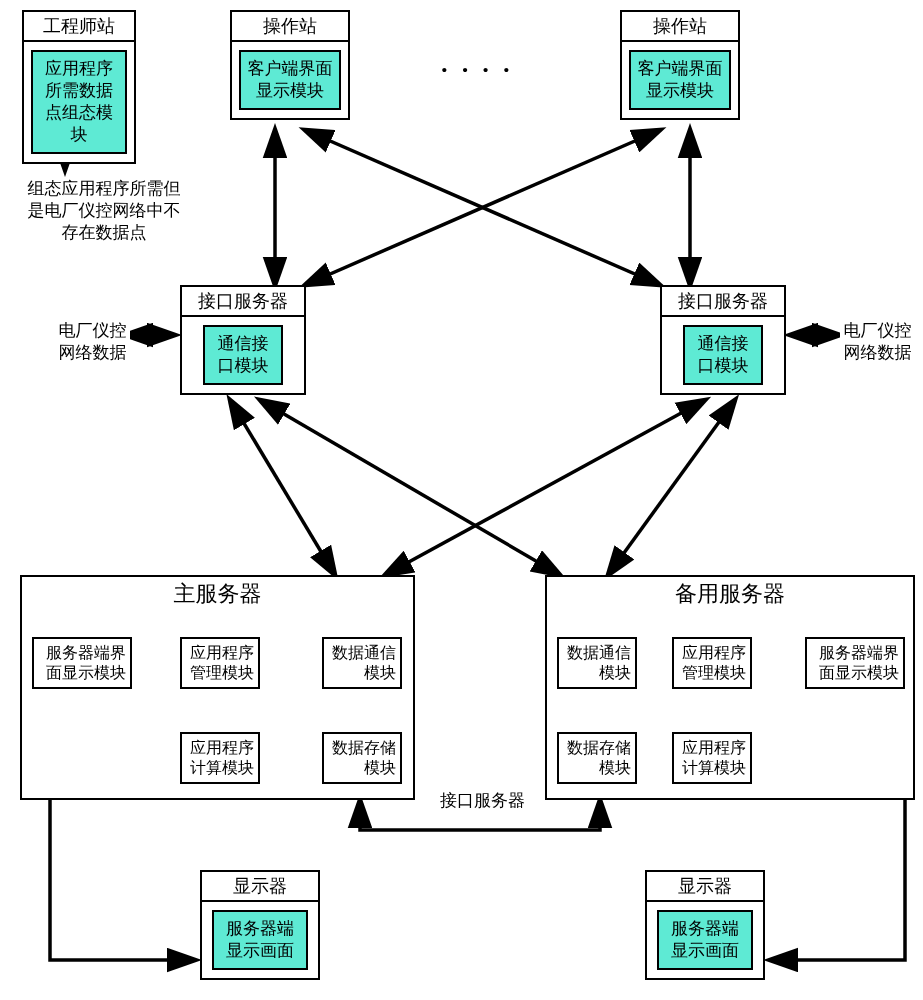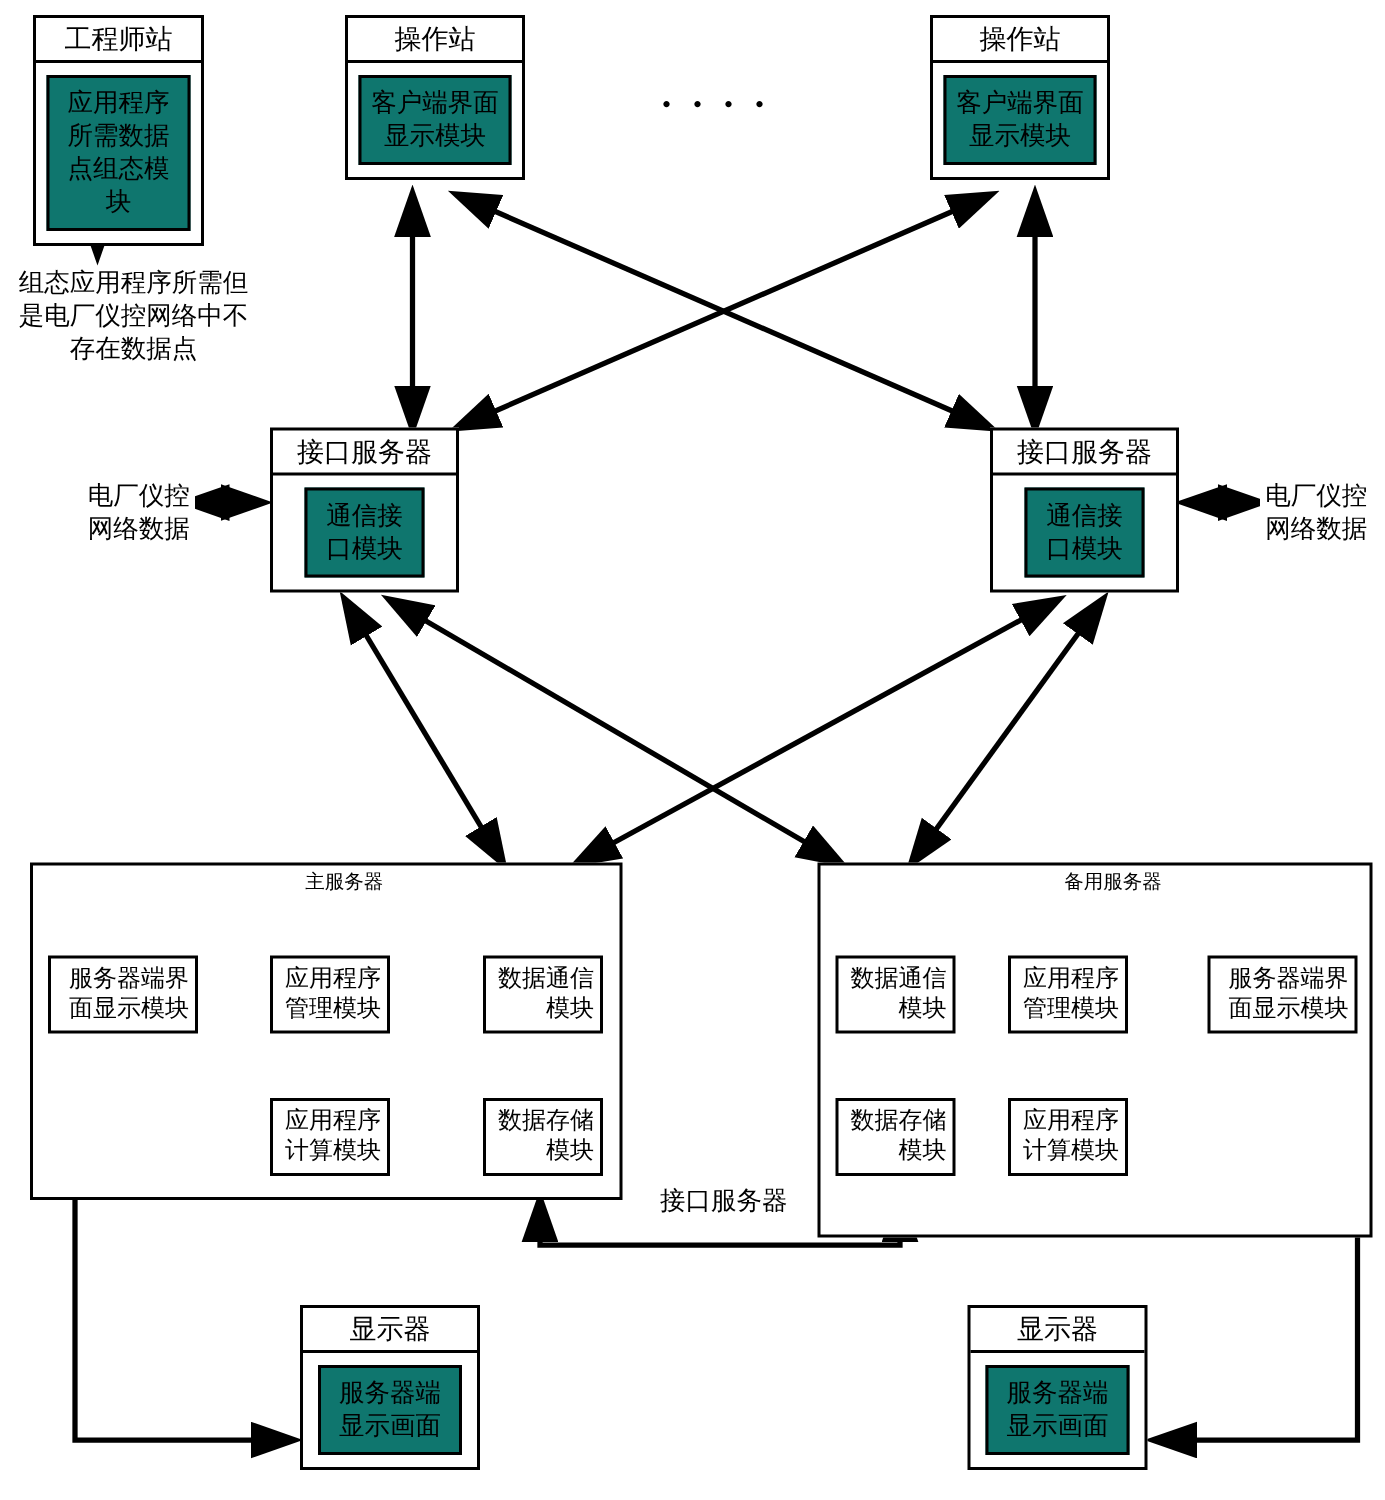--- a/index.html
+++ b/index.html
@@ -27,21 +27,21 @@
     padding: 2px 0;
     border-bottom: 2px solid #000;
     width: 100%;
   }
   .inner {
     border: 2px solid #000;
     margin: 8px;
     padding: 6px;
     font-size: 17px;
     line-height: 1.3;
-    background: #0f766e;
+    background: #5eead4;
   }
   .inner-small {
     border: 2px solid #000;
     padding: 4px;
     font-size: 16px;
     line-height: 1.25;
     background: #fff;
     text-align: right;
     position: absolute;
   }
@@ -62,25 +62,24 @@
   }
   .server-box {
     position: absolute;
     border: 2px solid #000;
     background: #fff;
   }
   .server-title {
     position: absolute;
     top: -2px;
     border-top: 0;
-    font-size: 13px;
+    font-size: 22px;
     padding: 4px 0;
     text-align: center;
     width: 100%;
-    margin-left: 12px;
   }
   .dots {
     position: absolute;
     font-size: 26px;
     letter-spacing: 12px;
     font-weight: bold;
   }
 </style>
 </head>
 <body>
@@ -137,21 +136,21 @@
 
   <polyline points="50,718 50,960 195,960" fill="none" stroke="#000" stroke-width="3.5" marker-end="url(#arrow)"></polyline>
 
   <polyline points="905,718 905,960 770,960" fill="none" stroke="#000" stroke-width="3.5" marker-end="url(#arrow)"></polyline>
 </svg>
 
 <div class="box" style="left:22px; top:10px; width:114px;">
   <div class="title">工程师站</div>
   <div class="inner" style="width:96px;">应用程序所需数据点组态模块</div>
 </div>
-<div class="label" style="left:11px; top:178px; width:156px;">组态应用程序所需但是电厂仪控网络中不存在数据点</div>
+<div class="label" style="left:26px; top:178px; width:156px;">组态应用程序所需但是电厂仪控网络中不存在数据点</div>
 
 <div class="box" style="left:230px; top:10px; width:120px;">
   <div class="title">操作站</div>
   <div class="inner" style="width:102px;">客户端界面显示模块</div>
 </div>
 
 <div class="dots" style="left:440px; top:55px;">····</div>
 
 <div class="box" style="left:620px; top:10px; width:120px;">
   <div class="title">操作站</div>
@@ -172,21 +171,21 @@
 
 <div class="server-box" style="left:20px; top:575px; width:395px; height:225px;">
   <div class="server-title">主服务器</div>
   <div class="inner-small" style="left:10px; top:60px; width:100px;">服务器端界面显示模块</div>
   <div class="inner-small" style="left:158px; top:60px; width:80px;">应用程序管理模块</div>
   <div class="inner-small" style="left:300px; top:60px; width:80px;">数据通信模块</div>
   <div class="inner-small" style="left:158px; top:155px; width:80px;">应用程序计算模块</div>
   <div class="inner-small" style="left:300px; top:155px; width:80px;">数据存储模块</div>
 </div>
 
-<div class="server-box" style="left:545px; top:575px; width:370px; height:250px;">
+<div class="server-box" style="left:545px; top:575px; width:370px; height:225px;">
   <div class="server-title">备用服务器</div>
   <div class="inner-small" style="left:10px; top:60px; width:80px;">数据通信模块</div>
   <div class="inner-small" style="left:125px; top:60px; width:80px;">应用程序管理模块</div>
   <div class="inner-small" style="left:258px; top:60px; width:100px;">服务器端界面显示模块</div>
   <div class="inner-small" style="left:10px; top:155px; width:80px;">数据存储模块</div>
   <div class="inner-small" style="left:125px; top:155px; width:80px;">应用程序计算模块</div>
 </div>
 
 <div class="label" style="left:440px; top:790px;">接口服务器</div>
 

